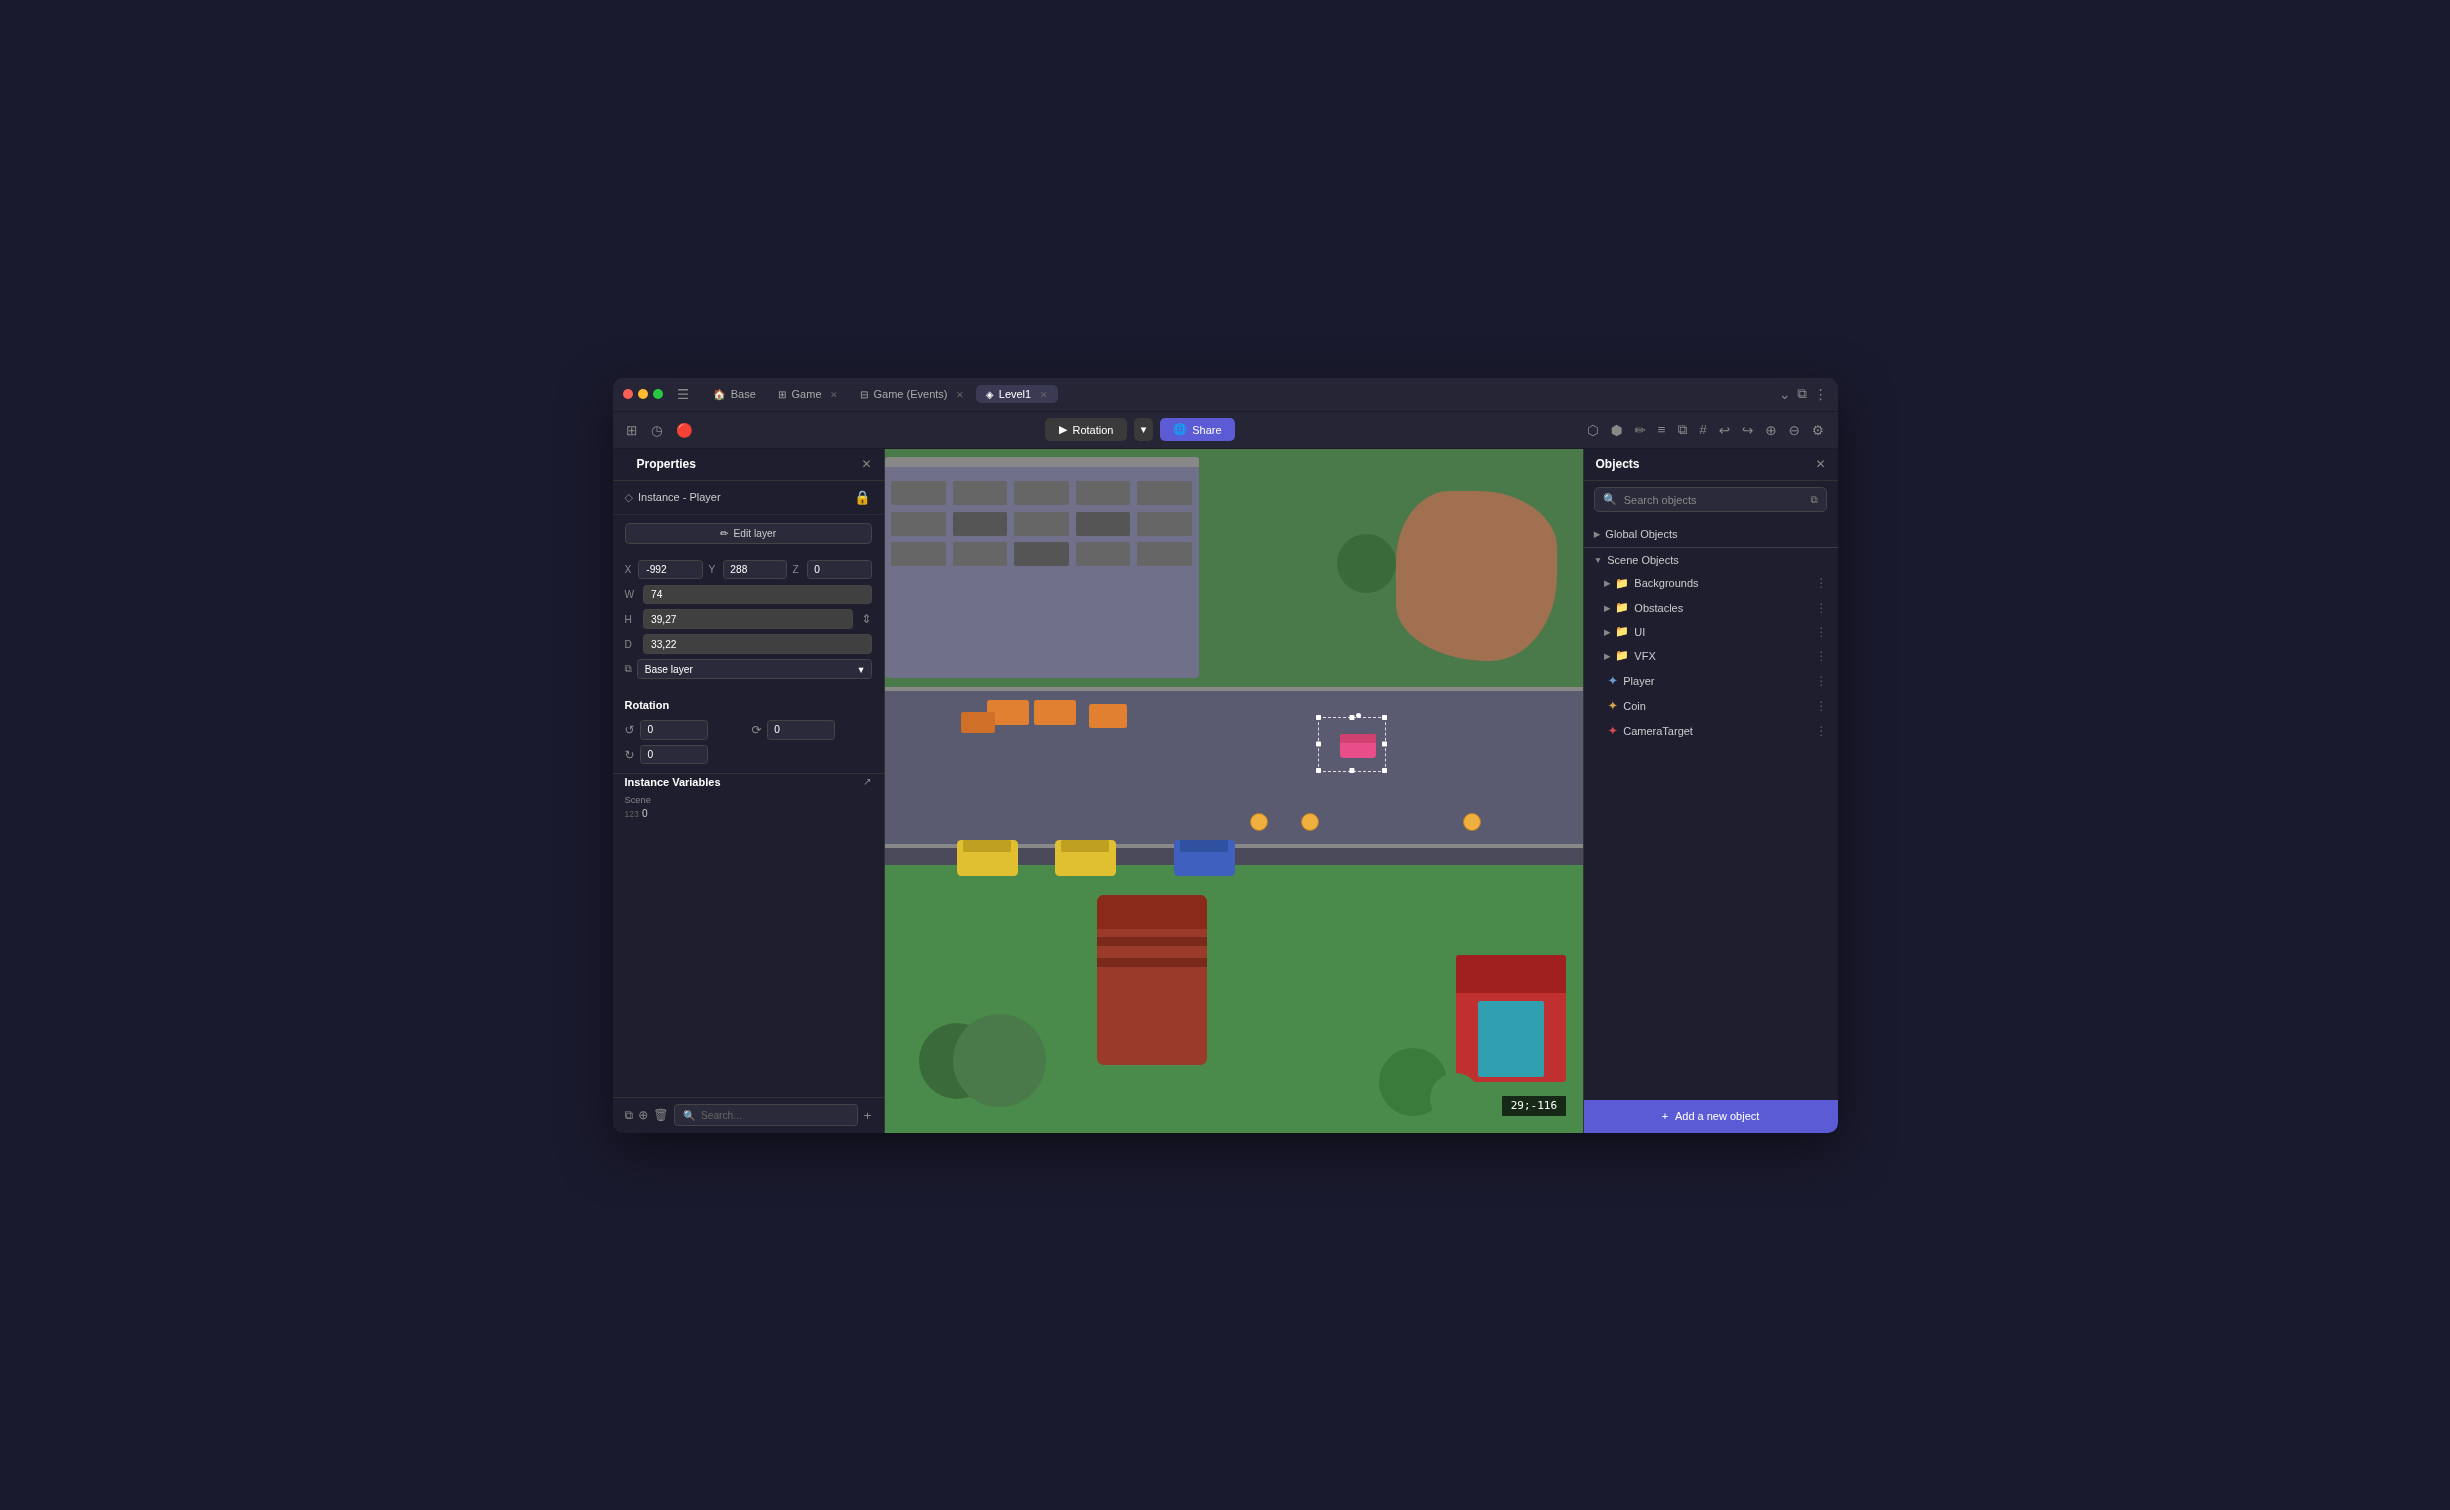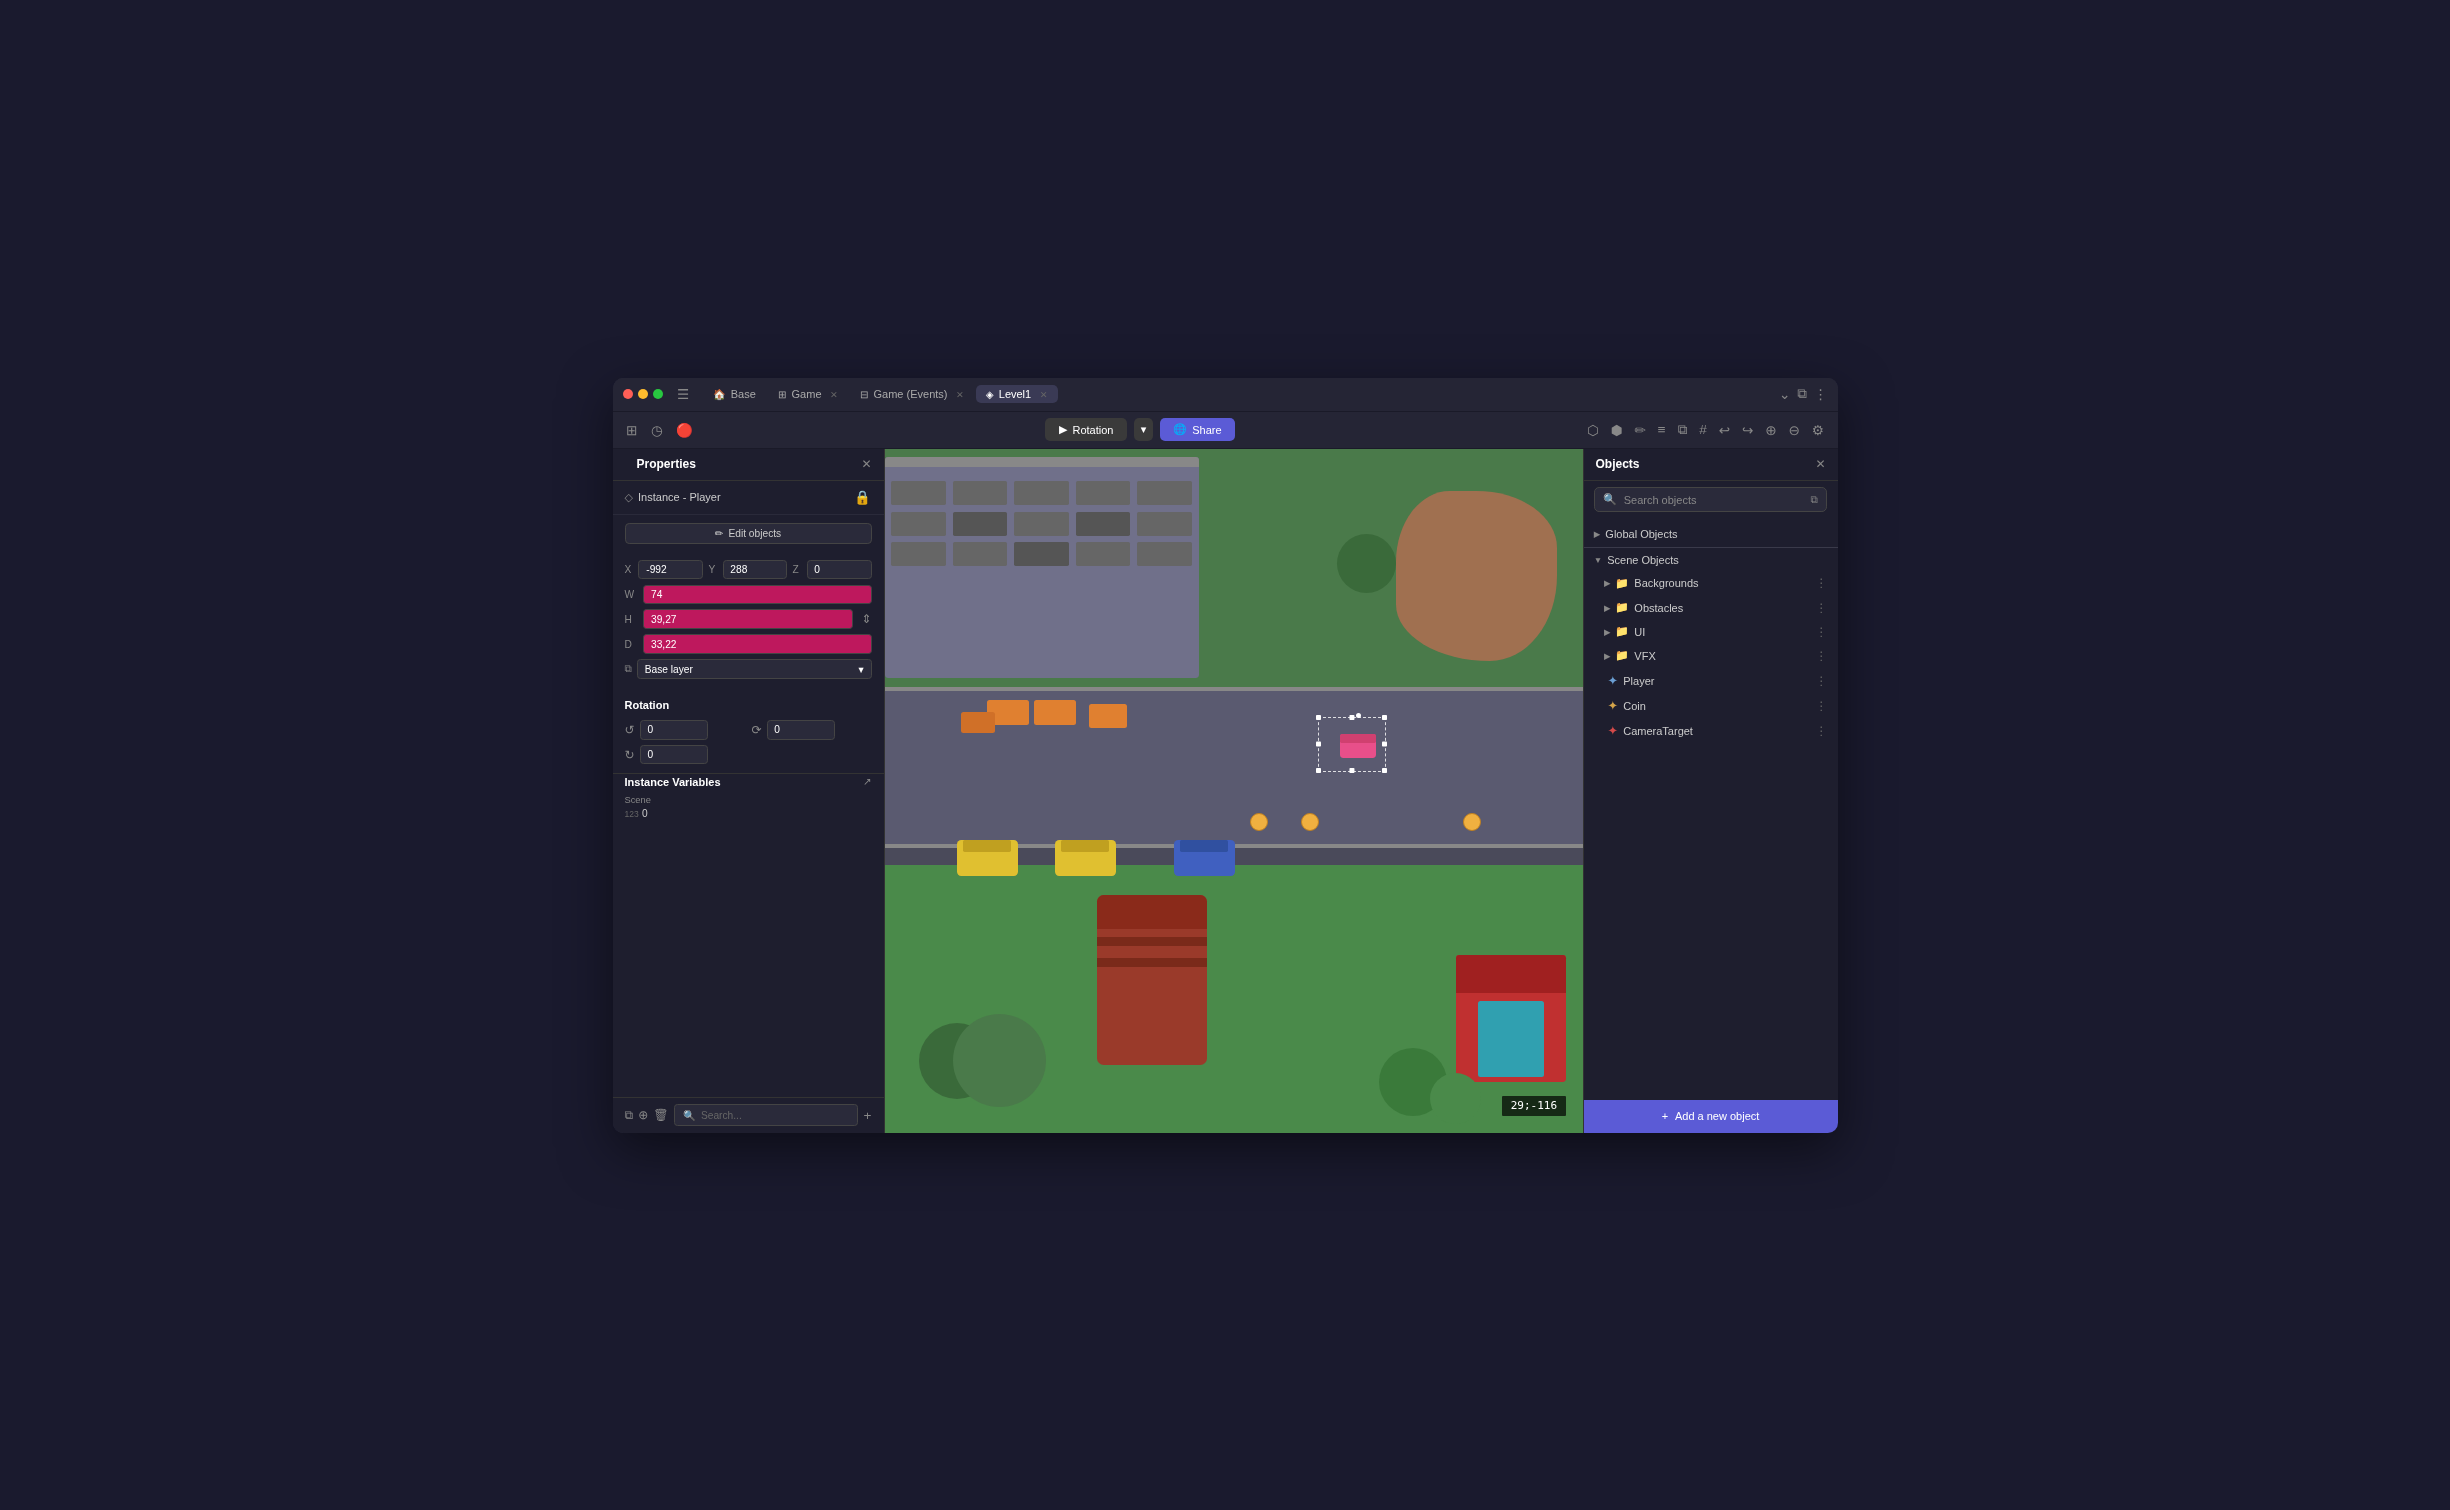--- a/index.html
+++ b/index.html
@@ -247,21 +247,21 @@
       gap: 5.1px;
       margin-bottom: 5.1px;
       position: relative;
     }
     .dim-label {
       color: #888;
       font-size: 10.2px;
       width: 13.6px;
     }
     .dim-input {
-      background: #be185d;
+      background: #404040;
       border: 0.8px solid #444;
       color: #fff;
       padding: 3.4px 6.8px;
       border-radius: 3.4px;
       font-size: 10.2px;
       flex: 1;
     }
     .link-icon {
       color: #666;
       font-size: 12px;
@@ -577,21 +577,21 @@
       <div class="instance-header">
         <div class="instance-title">
           <span class="instance-icon">◇</span>
           <span>Instance  -  Player</span>
         </div>
         <span class="lock-icon">🔒</span>
       </div>
 
       <button class="edit-btn">
         <span>✏</span>
-        <span>Edit objects</span>
+        <span>Edit layer</span>
       </button>
 
       <div class="properties-fields">
         <div class="coord-row">
           <div class="coord-field">
             <span class="coord-label">X</span>
             <input class="coord-input" value="-992" style="">
           </div>
           <div class="coord-field">
             <span class="coord-label">Y</span>

